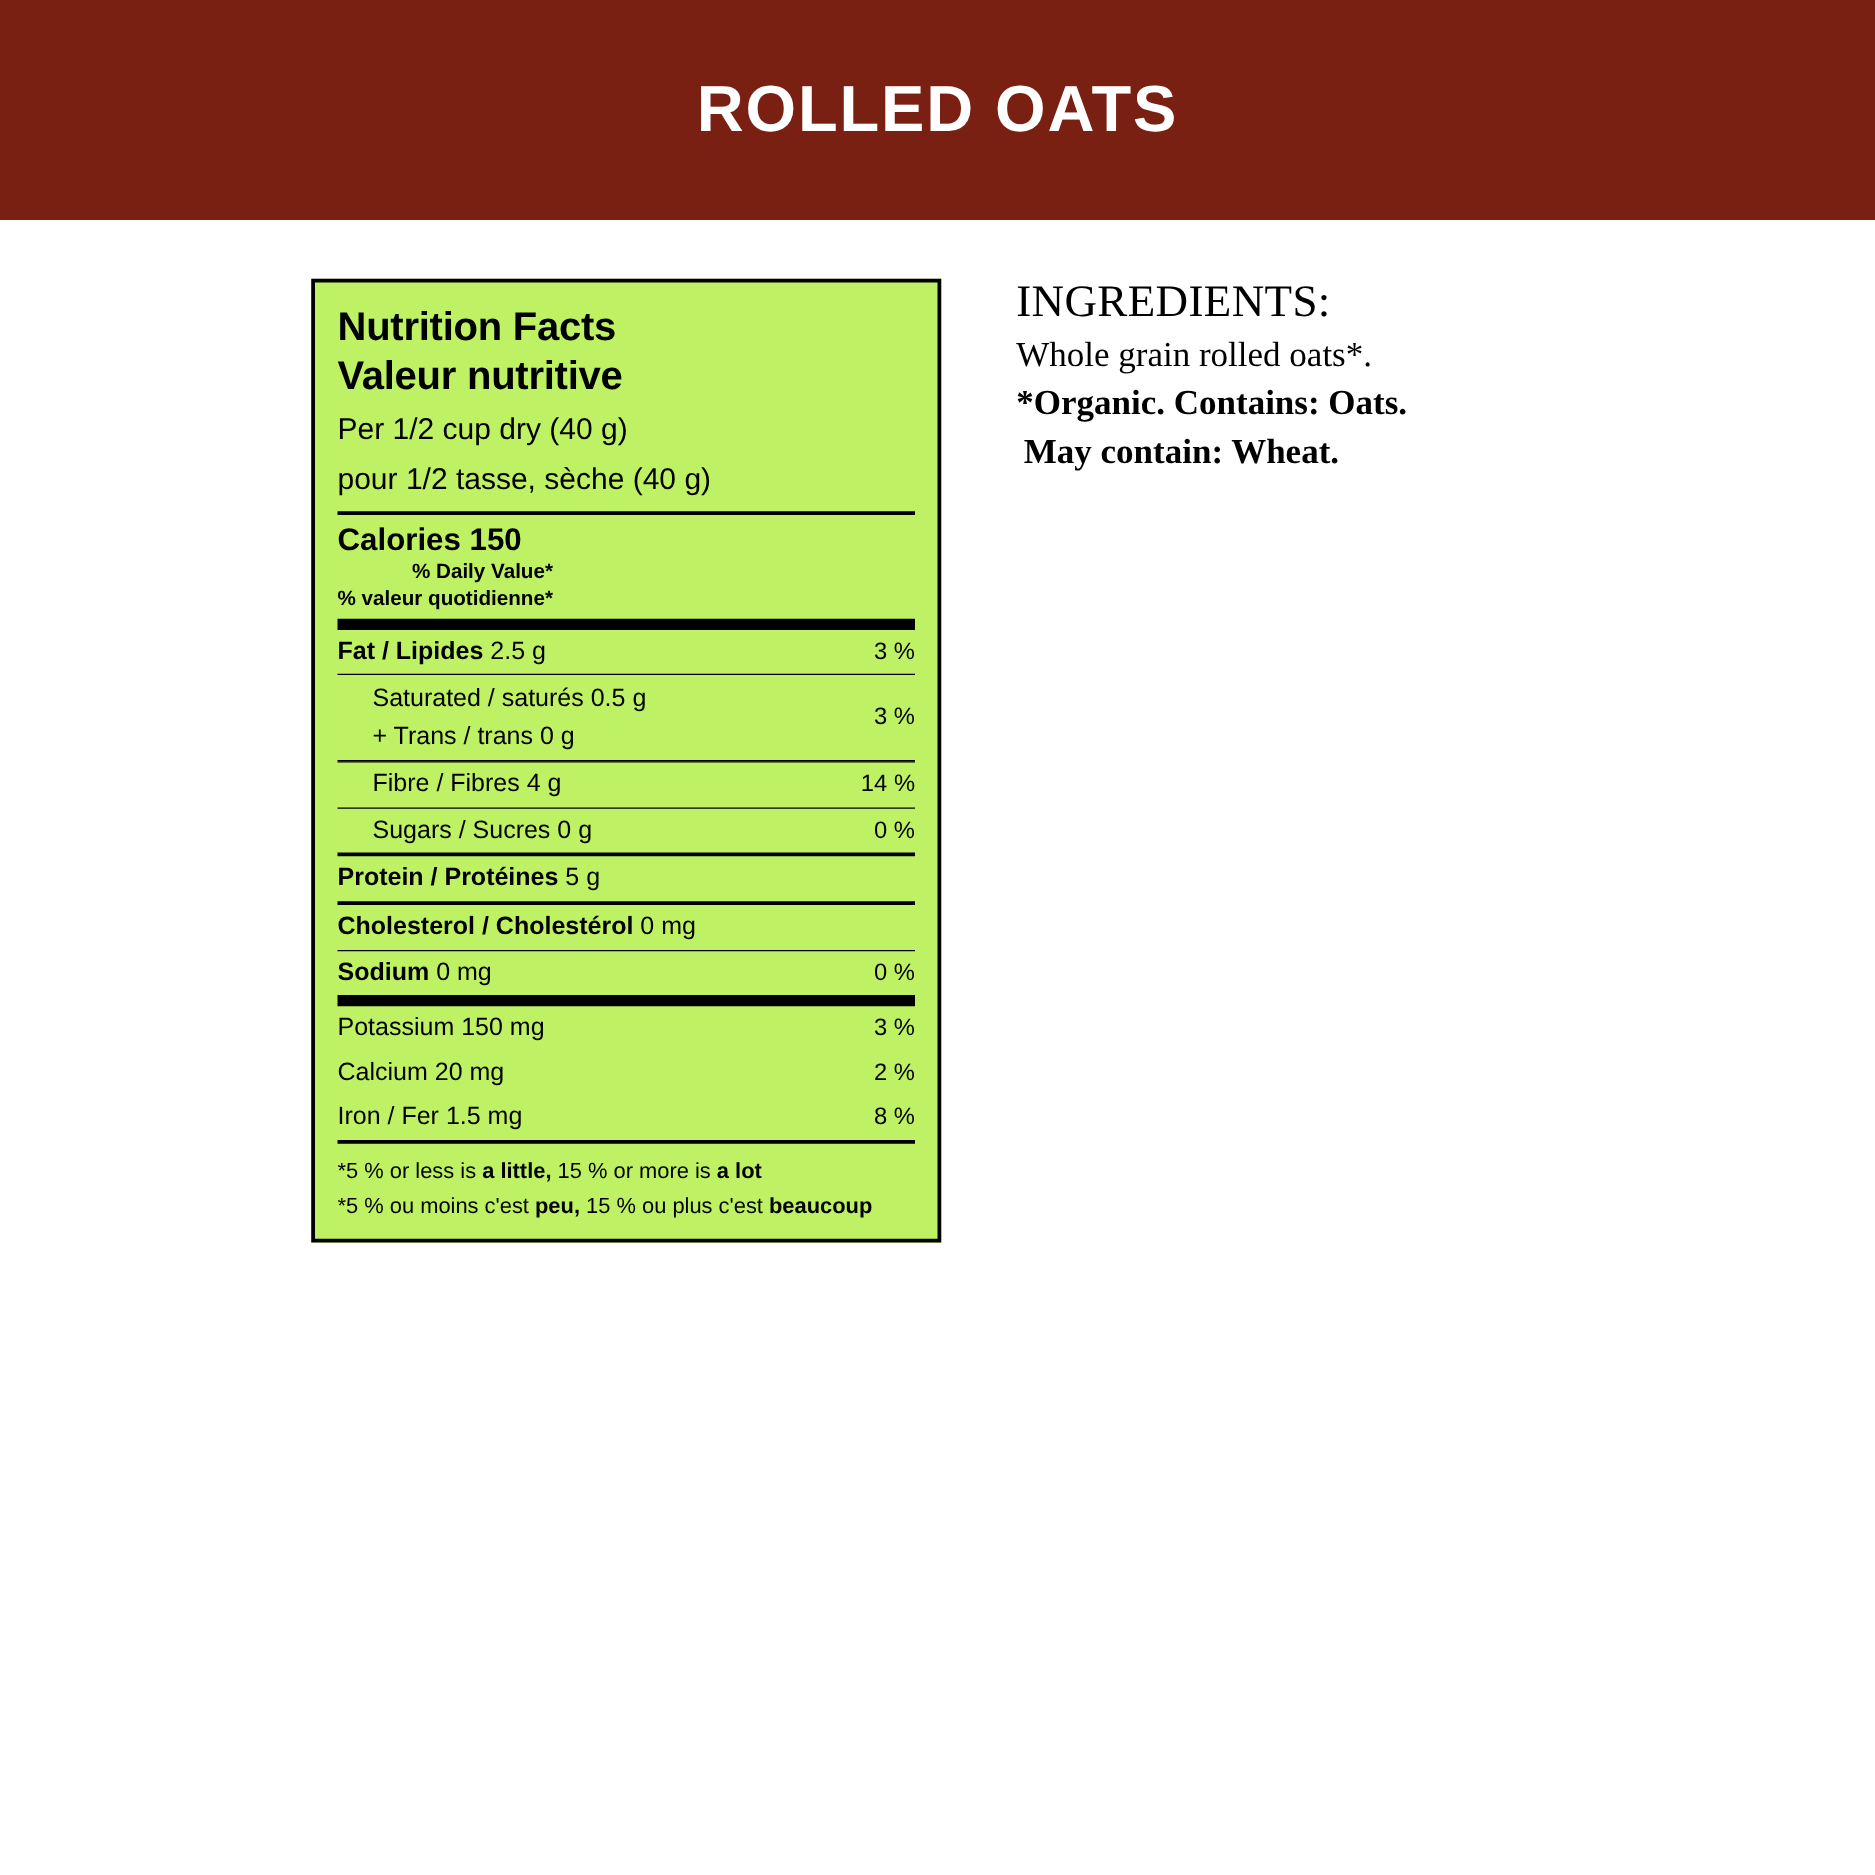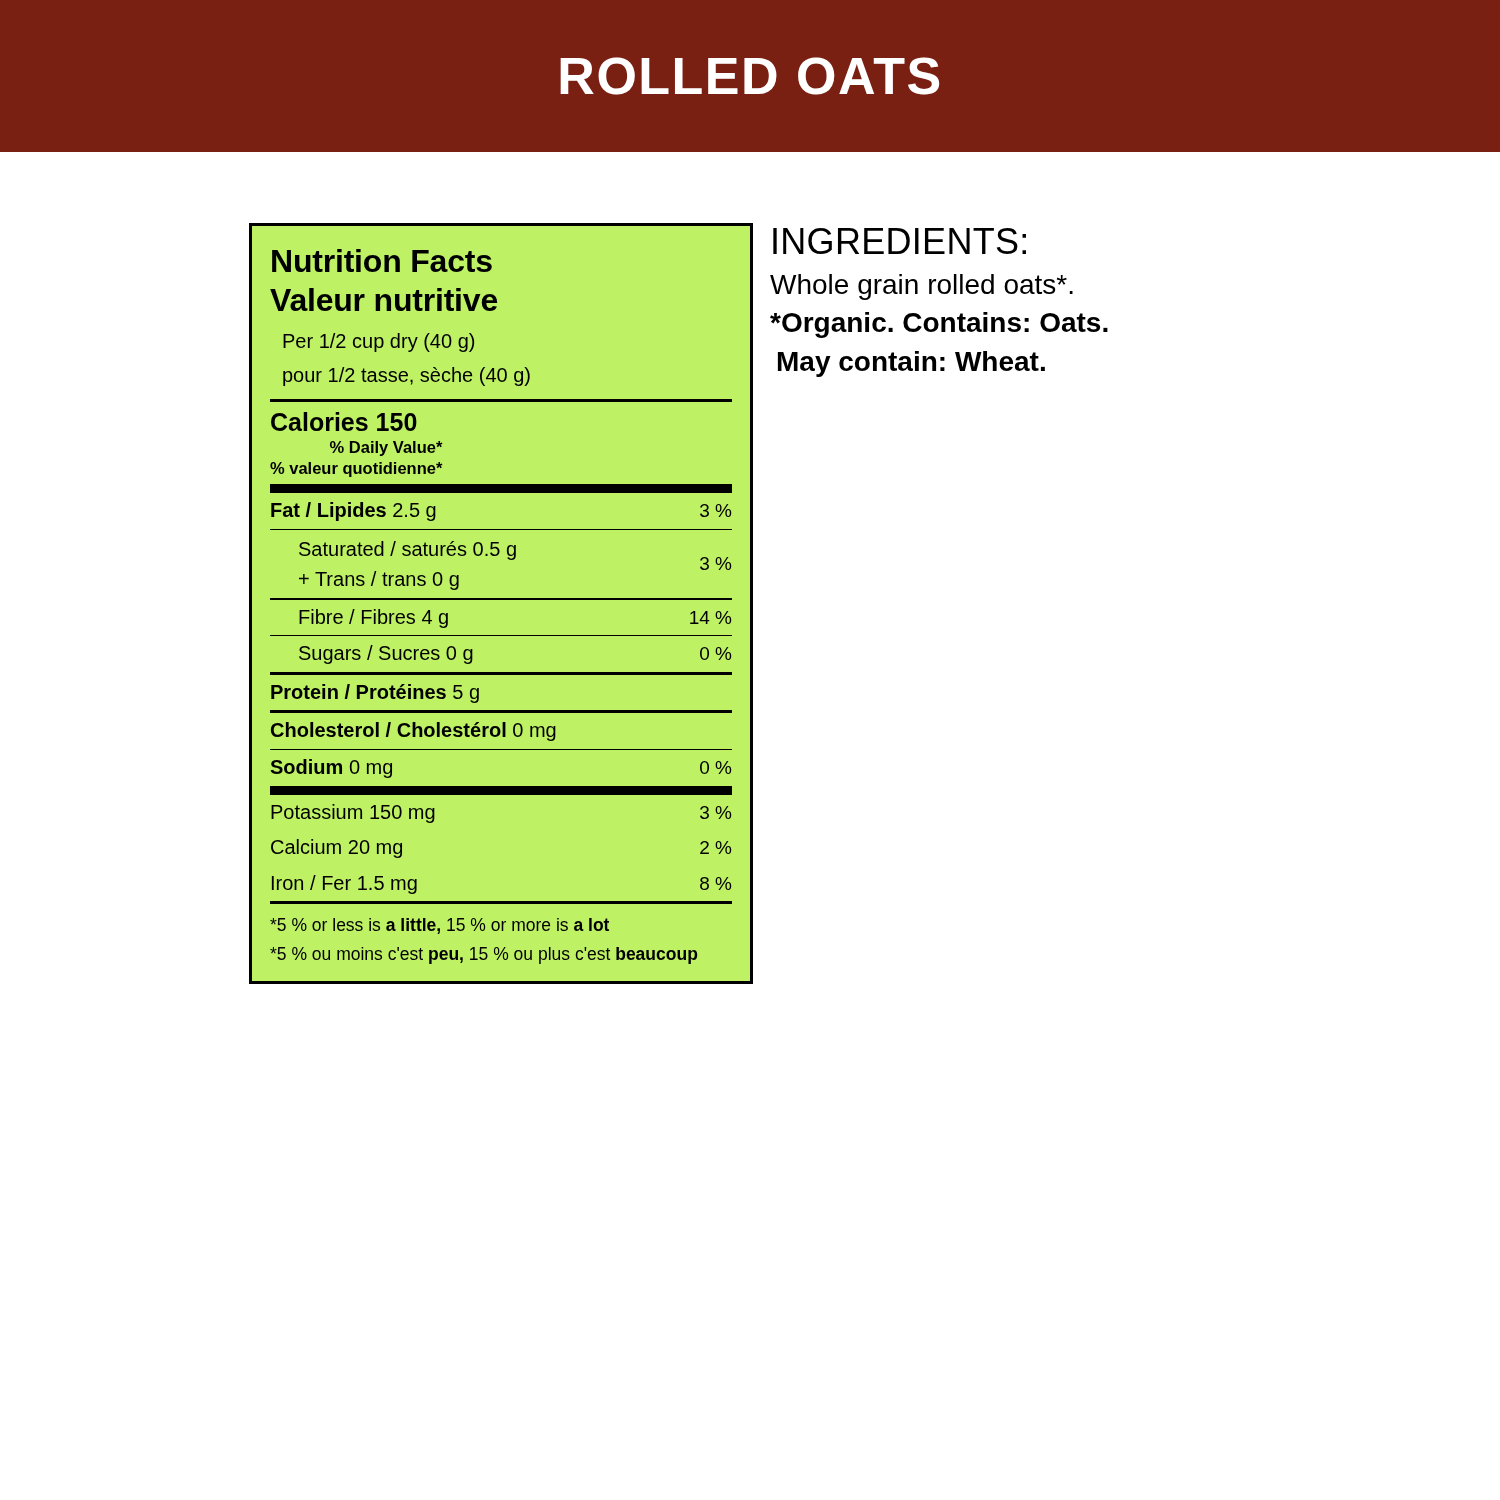--- a/index.html
+++ b/index.html
@@ -19,21 +19,21 @@
     width: 1500px;
     height: 1500px;
   }
 
   
   .header-banner {
     position: absolute;
     left: 0;
     top: 0;
     width: 1500px;
-    height: 152px;
+    height: 176px;
     background: #7a2013;
     display: flex;
     align-items: center;
     justify-content: center;
   }
   .header-title {
     color: #ffffff;
     font-size: 52px;
     font-weight: bold;
     letter-spacing: 1.5px;
@@ -51,24 +51,23 @@
     background: #bef264;
     padding: 16px 18px 14px 18px;
   }
   .nfp-title {
     font-size: 32px;
     font-weight: bold;
     line-height: 1.22;
     letter-spacing: -0.2px;
   }
   .nfp-serving {
-    font-size: 20px;
+    font-size: 24px;
     line-height: 1.32;
     margin-top: 8px;
-    margin-left: 12px;
   }
   .rule-thin { border-bottom: 1.5px solid #000; }
   .rule-med { border-bottom: 3px solid #000; }
   .rule-thick { border-bottom: 9px solid #000; }
 
   .cal-row {
     display: flex;
     align-items: flex-start;
     justify-content: space-between;
     padding: 6px 0 5px 0;
@@ -109,23 +108,24 @@
 
   .footnote {
     font-size: 17.5px;
     line-height: 1.5;
     padding-top: 8px;
   }
 
   
   .ingredients {
     position: absolute;
-    left: 770px;
+    left: 813px;
     top: 218px;
     width: 640px;
+    font-family: Liberation Serif, serif;
   }
   .ing-heading {
     font-size: 36px;
     line-height: 1.32;
     letter-spacing: 0.3px;
   }
   .ing-line {
     font-size: 28px;
     line-height: 1.38;
   }

